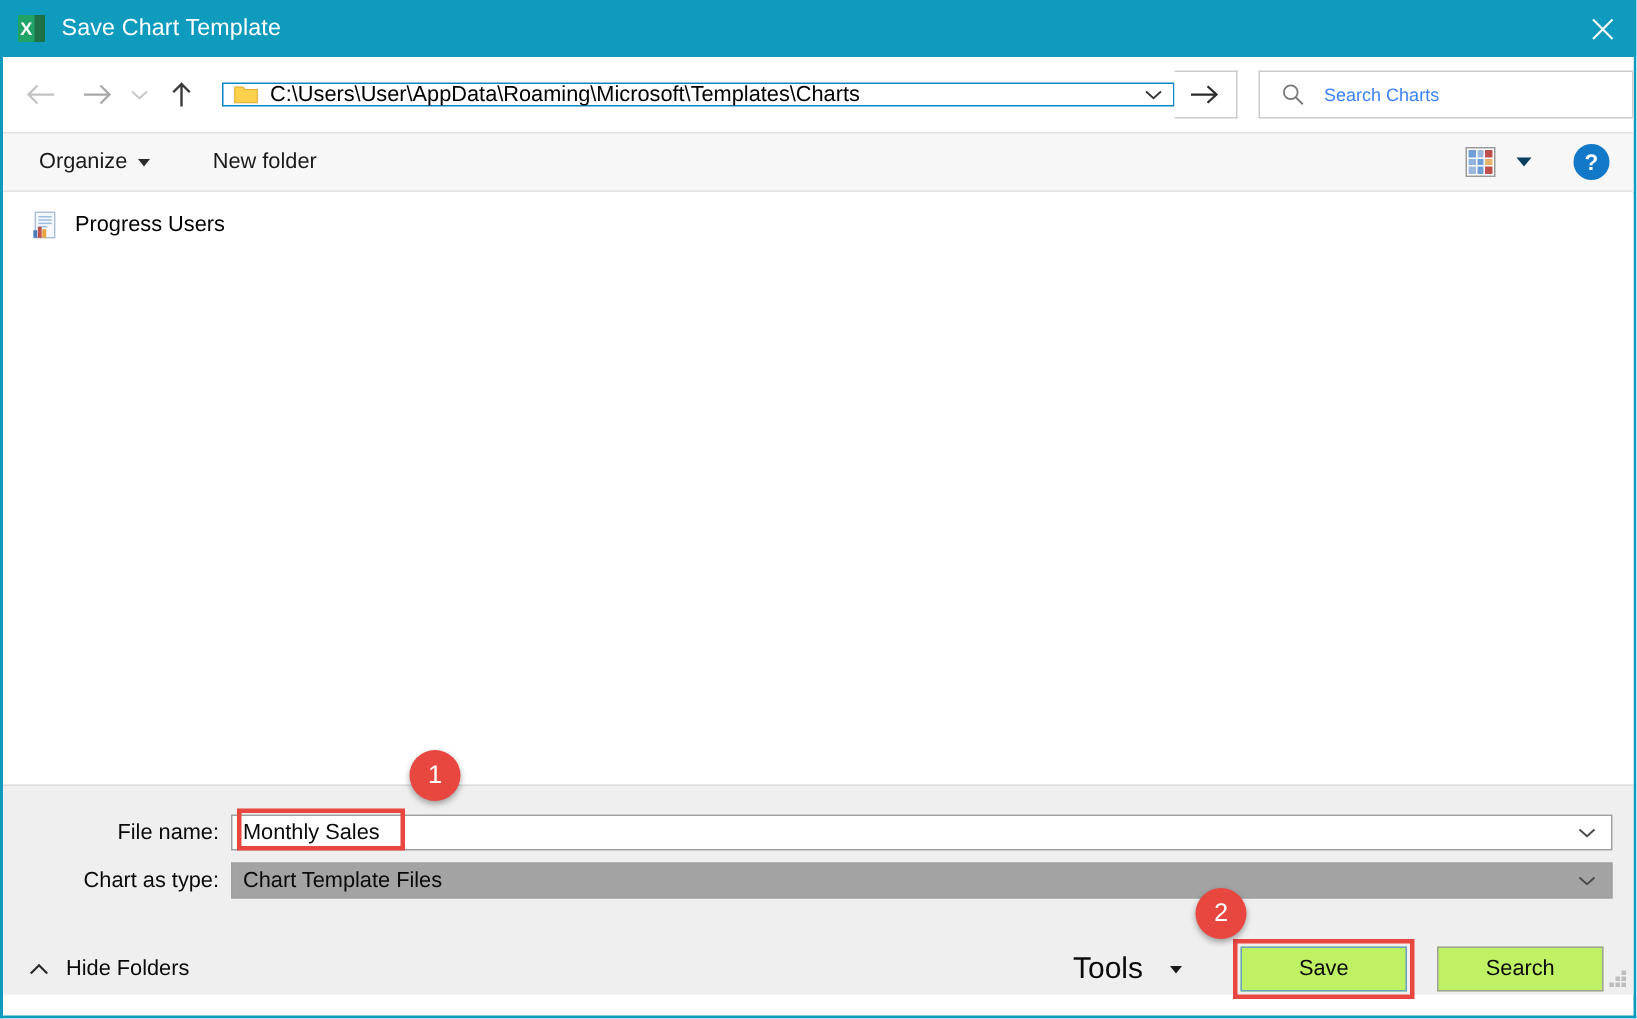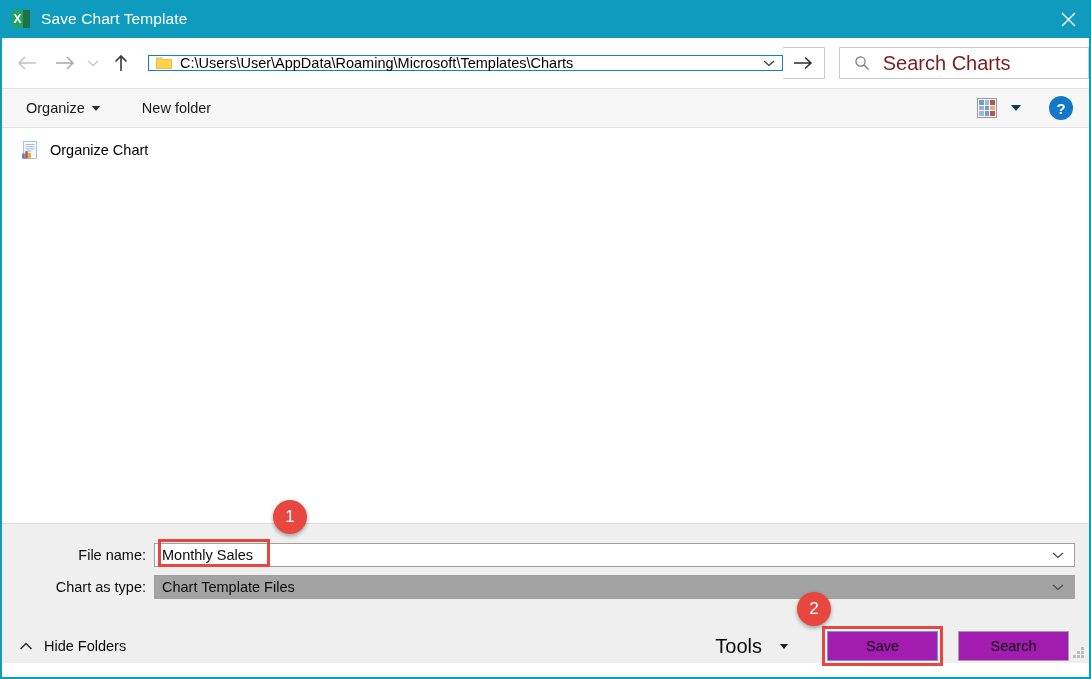--- a/index.html
+++ b/index.html
@@ -127,22 +127,22 @@
   #search-box {
     margin-left: 14px;
     width: 252px; height: 32px;
     border: 1px solid #cccccc;
     background: #ffffff;
     display: flex; align-items: center;
   }
   #search-icon { margin-left: 14px; flex: 0 0 auto; }
   #search-placeholder {
     margin-left: 13px;
-    font-size: 20px;
-    color: #7f1d1d;
+    font-size: 12px;
+    color: #3b82f6;
   }
 
   
   #toolbar {
     position: absolute;
     left: 0; top: 88px;
     width: 1087px; height: 40px;
     background: #f7f7f7;
     border-top: 1px solid #e2e2e2;
     border-bottom: 1px solid #e2e2e2;
@@ -302,21 +302,21 @@
     align-items: center;
     font-size: 20px;
     color: #0a0a0a;
     padding: 4px 2px;
   }
   #tools-button .caret-down { margin-left: 18px; border-top-color: #1b1b1b; }
   .dlg-button {
     height: 30px;
     width: 111px;
     border: 1px solid #a0a0a0;
-    background: #a21caf;
+    background: #bef264;
     font-size: 14.5px;
     color: #0a0a0a;
     display: flex; align-items: center; justify-content: center;
     flex: 0 0 auto;
   }
   #save-wrap {
     margin-left: 32px;
     border: 3px solid #e8473f;
     padding: 2px;
     background: transparent;
@@ -469,21 +469,21 @@
       <svg class="file-icon" viewBox="0 0 20 20">
         <rect x="3.5" y="1.5" width="13" height="17" fill="#f4f7fb" stroke="#9fb4cc" stroke-width="0.8"></rect>
         <rect x="5.5" y="4" width="9" height="1" fill="#9fc0e0"></rect>
         <rect x="5.5" y="6.2" width="9" height="1" fill="#9fc0e0"></rect>
         <rect x="5.5" y="8.4" width="9" height="1" fill="#9fc0e0"></rect>
         <rect x="5.5" y="10.6" width="6" height="1" fill="#9fc0e0"></rect>
         <rect x="2.2" y="13.5" width="2.6" height="5" fill="#4a7ebb"></rect>
         <rect x="5.2" y="11.3" width="2.6" height="7.2" fill="#c0504d"></rect>
         <rect x="8.2" y="12.8" width="2.6" height="5.7" fill="#e8a33d"></rect>
       </svg>
-      <span class="file-label">Organize Chart</span>
+      <span class="file-label">Progress Users</span>
     </div>
   </div>
 
   <div id="bottom-pane">
 
     <div class="field-row" id="row-filename">
       <span class="field-label">File name:</span>
       <div class="field-input" id="filename-input">
         <span class="field-value">Monthly Sales</span>
         <svg class="field-caret" width="14" height="10" viewBox="0 0 14 10">

